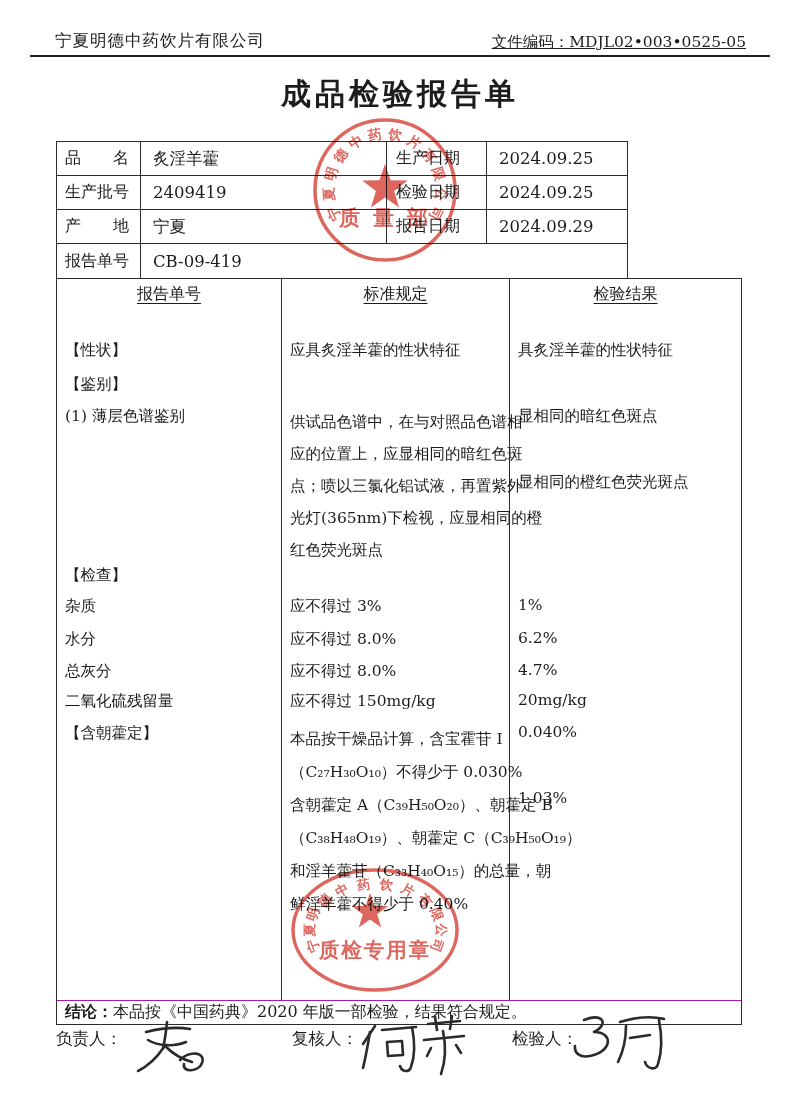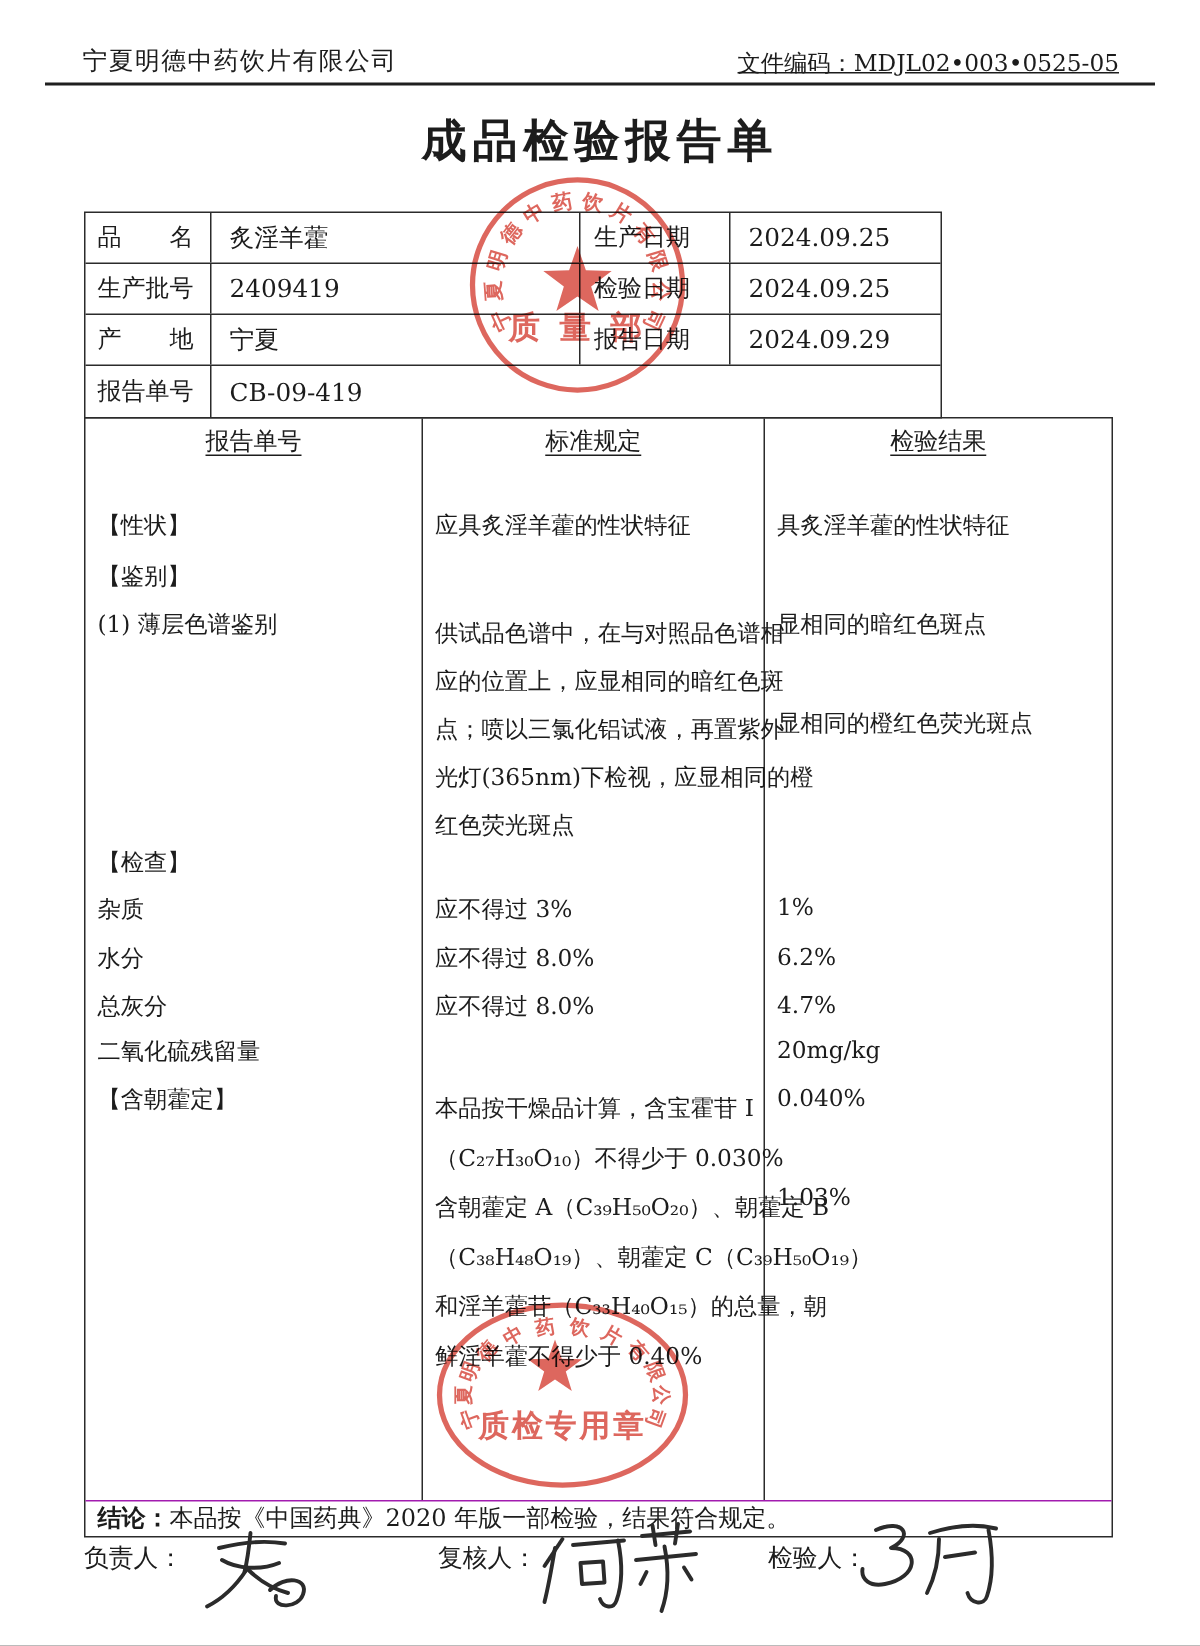--- a/index.html
+++ b/index.html
@@ -120,20 +120,21 @@
         <div class="cell-item t127 lh32">
           <div>供试品色谱中，在与对照品色谱相</div>
           <div>应的位置上，应显相同的暗红色斑</div>
           <div>点；喷以三氯化铝试液，再置紫外</div>
           <div>光灯(365nm)下检视，应显相同的橙</div>
           <div>红色荧光斑点</div>
         </div>
         <div class="cell-item t317">应不得过 3%</div>
         <div class="cell-item t350">应不得过 8.0%</div>
         <div class="cell-item t382">应不得过 8.0%</div>
+        <div class="cell-item t412">应不得过 150mg/kg</div>
         <div class="cell-item t444 lh33">
           <div>本品按干燥品计算，含宝霍苷 I</div>
           <div>（C₂₇H₃₀O₁₀）不得少于 0.030%</div>
           <div>含朝藿定 A（C₃₉H₅₀O₂₀）、朝藿定 B</div>
           <div>（C₃₈H₄₈O₁₉）、朝藿定 C（C₃₉H₅₀O₁₉）</div>
           <div>和淫羊藿苷（C₃₃H₄₀O₁₅）的总量，朝</div>
           <div>鲜淫羊藿不得少于 0.40%</div>
         </div>
       </div>
 

